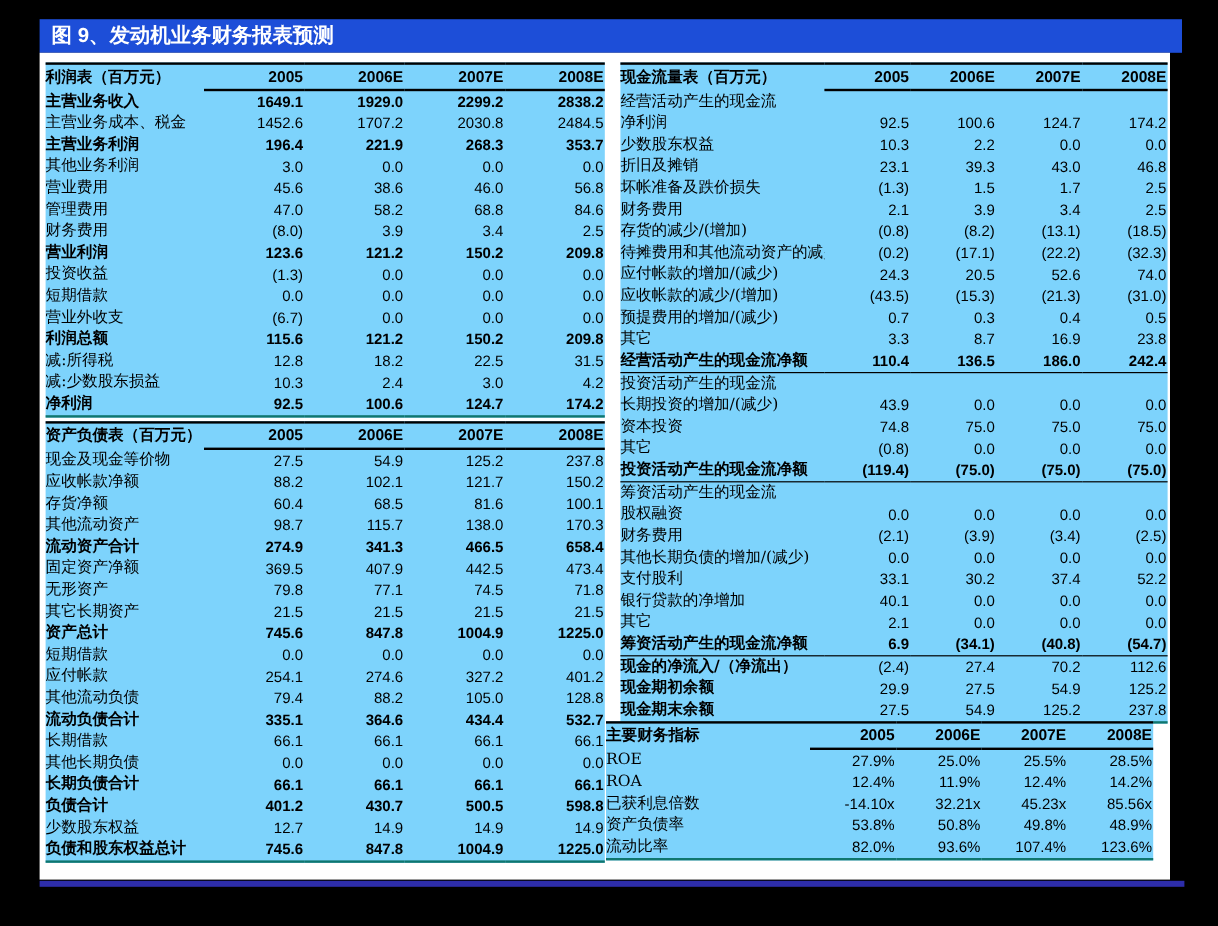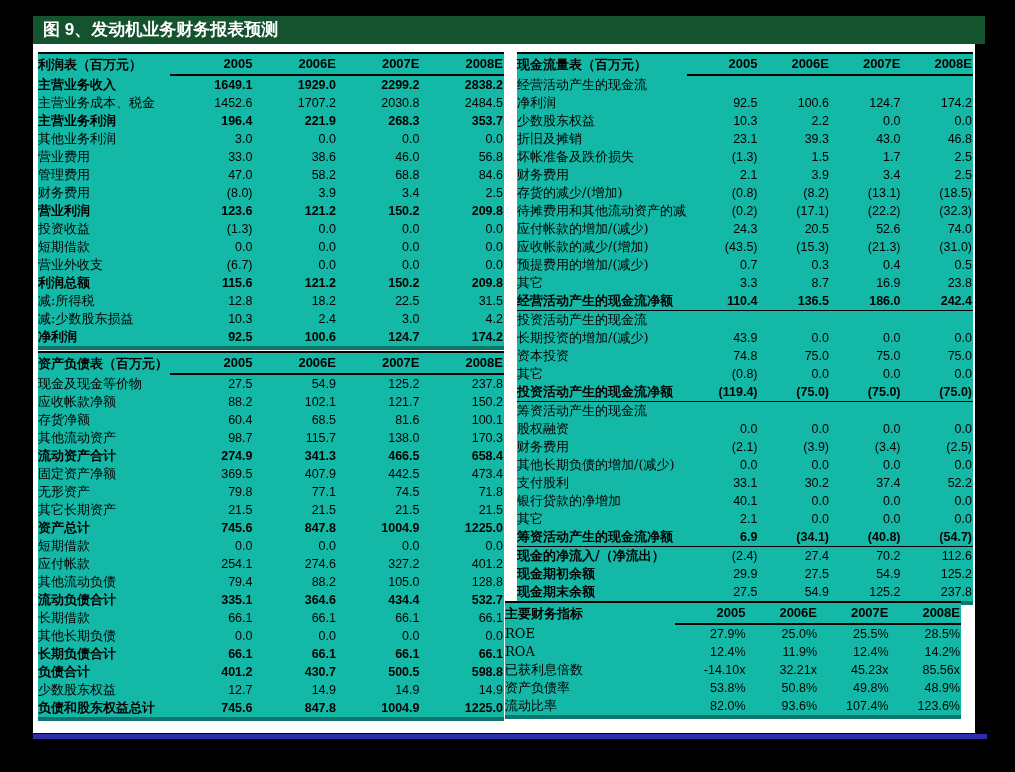--- a/index.html
+++ b/index.html
@@ -6,43 +6,43 @@
   body {
     width:1015px; height:772px;
     background:#000000;
     position:relative;
     font-family:"Liberation Sans", sans-serif;
     -webkit-font-smoothing:antialiased;
   }
   .title-bar {
     position:absolute; left:33px; top:16px;
     width:952px; height:28px;
-    background:#14532d;
+    background:#1d4ed8;
     color:#ffffff;
     font-weight:bold; font-size:17px; line-height:28px;
     padding-left:10px; box-sizing:border-box;
     white-space:nowrap;
   }
   .panel {
     position:absolute; left:33px; top:44px;
     width:942px; height:689px;
     background:#ffffff;
   }
   .bottom-bar {
     position:absolute; left:33px; top:734px;
     width:954px; height:5px;
     background:#2d2daa;
   }
   .fin-table {
     position:absolute;
     border-collapse:collapse;
     table-layout:fixed;
-    background:#14b8a6;
+    background:#7dd3fc;
     border-top:2px solid #000;
-    border-bottom:4px solid #0f766e;
+    border-bottom:2px solid #0f766e;
   }
   #income   { left:38px;  top:52px;  width:466px; }
   #balance  { left:38px;  top:351px; width:466px; }
   #cashflow { left:517px; top:52px;  width:456px; }
   #ratios   { left:505px; top:601px; width:456px; }
 
   #income col.c0, #balance col.c0 { width:132px; }
   #cashflow col.c0, #ratios col.c0 { width:170px; }
 
   .fin-table th, .fin-table td {
@@ -130,21 +130,21 @@
       </tr>
       <tr class="normal">
         <td class="lbl">其他业务利润</td>
         <td class="num">3.0</td>
         <td class="num">0.0</td>
         <td class="num">0.0</td>
         <td class="num">0.0</td>
       </tr>
       <tr class="normal">
         <td class="lbl">营业费用</td>
-        <td class="num">33.0</td>
+        <td class="num">45.6</td>
         <td class="num">38.6</td>
         <td class="num">46.0</td>
         <td class="num">56.8</td>
       </tr>
       <tr class="normal">
         <td class="lbl">管理费用</td>
         <td class="num">47.0</td>
         <td class="num">58.2</td>
         <td class="num">68.8</td>
         <td class="num">84.6</td>

